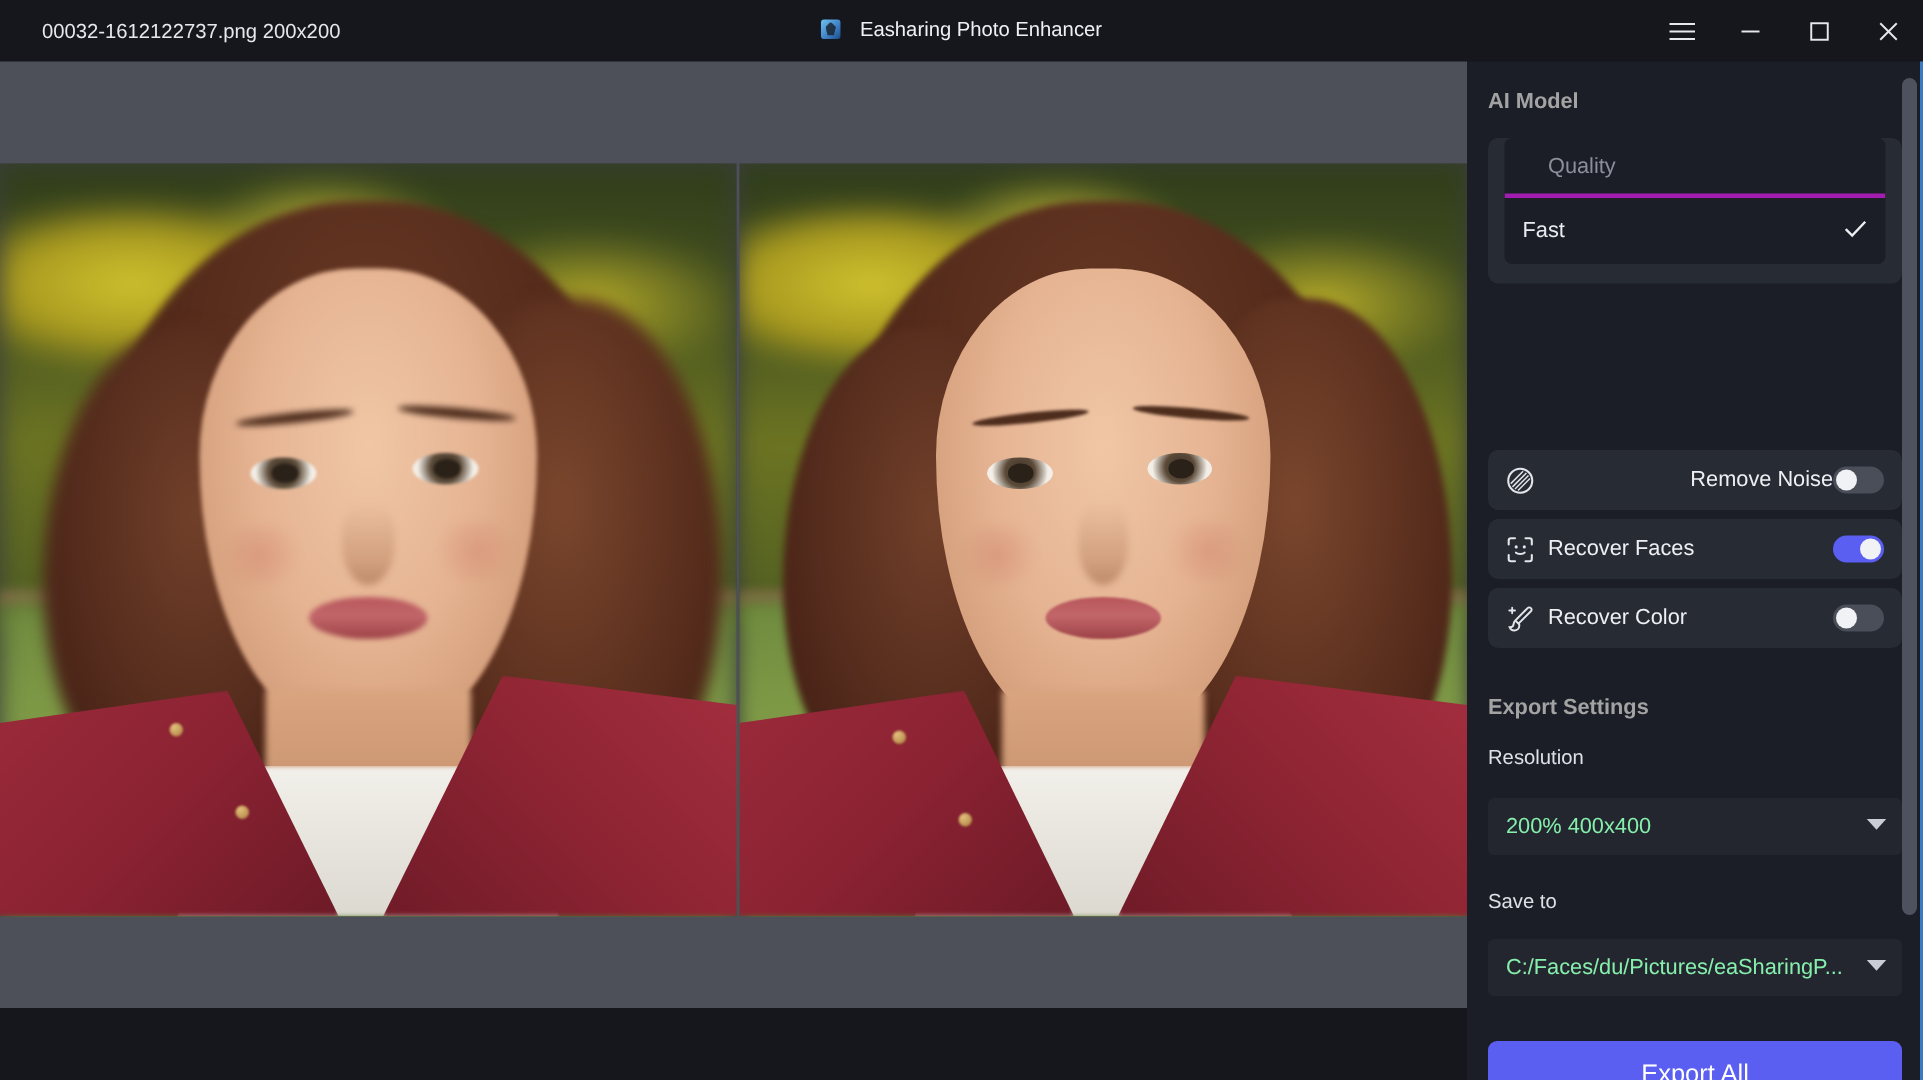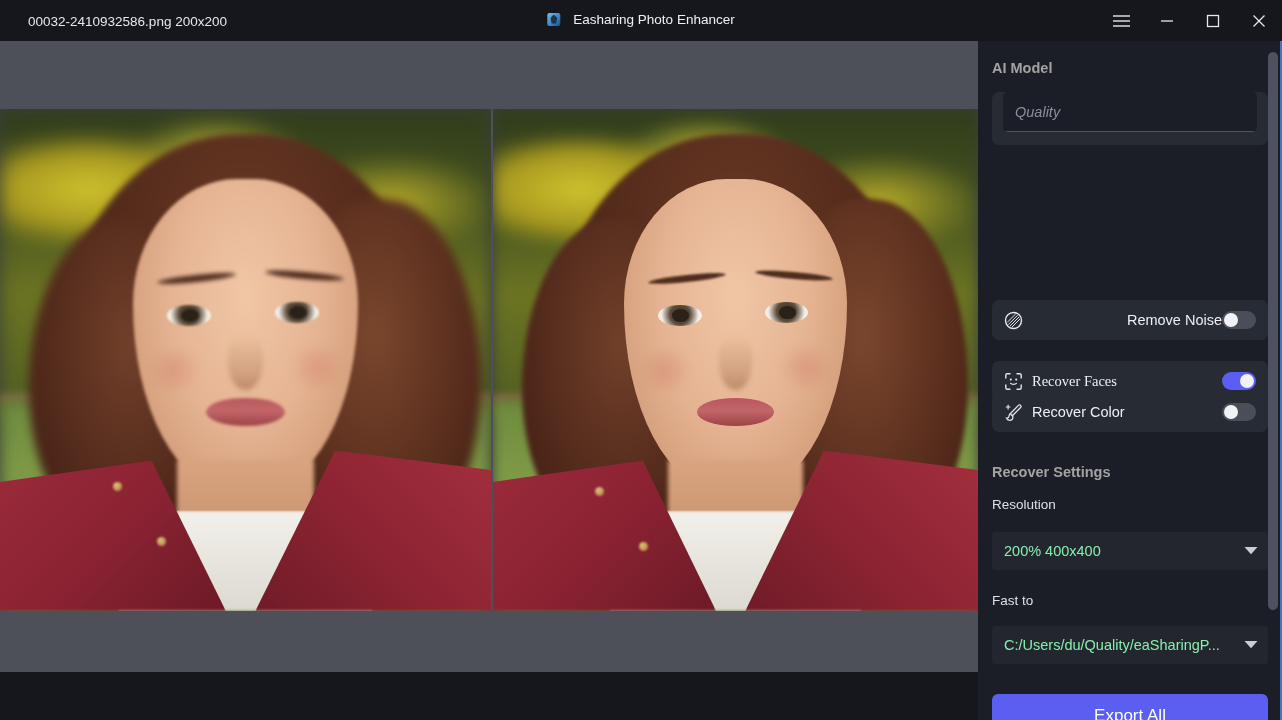--- a/index.html
+++ b/index.html
@@ -220,24 +220,23 @@
     width: 14px; height: 14px; border-radius: 50%;
     background: #f1f2f5;
   }
   .toggle.on .knob { left: 18px; }
 
   .quality-box {
     margin: 0 11px 13px 11px;
     background: #1b1e26; border-radius: 5px; overflow: hidden;
   }
   .q-head {
-    height: 40px; display: flex; align-items: center; padding: 0 12px;
+    height: 40px; display: flex; align-items: center; padding: 0 29px;
     font-size: 14.5px; color: #8a8f9b;
-    border-bottom: 1px solid #a21caf;
-    font-style: italic;
+    border-bottom: 3px solid #a21caf;
   }
   .q-item {
     height: 44px; display: flex; align-items: center; padding: 0 12px;
     font-size: 14.5px; color: #e9ebef;
     justify-content: space-between; cursor: default;
   }
   .q-check { color: #eceef2; }
 
   .opt-row {
     position: absolute; left: 14px; width: 276px; height: 40px;
@@ -283,21 +282,21 @@
     position: absolute; right: 0; top: 41px; width: 2px; height: 679px;
     background: #3a78c8;
   }
 </style>
 </head>
 <body>
 
 <div id="app">
 
   <div class="titlebar">
-    <div class="tb-filename">00032-2410932586.png 200x200</div>
+    <div class="tb-filename">00032-1612122737.png 200x200</div>
 
     <div class="tb-center">
       <span class="tb-appicon"></span>
       <span class="tb-title">Easharing Photo Enhancer</span>
     </div>
 
     <div class="win-btns">
       <div class="win-btn">
         <svg width="19" height="14" viewBox="0 0 19 14">
           <g stroke="#e6e8ec" stroke-width="1.4">
@@ -399,20 +398,28 @@
 
   <div class="panel">
     <div class="panel-inner">
 
       <h2 class="panel-h section-head">AI Model</h2>
 
       <div class="model-card">
 
         <div class="quality-box">
           <div class="q-head">Quality</div>
+          <div class="q-item">
+            <span>Fast</span>
+            <span class="q-check">
+              <svg width="16" height="13" viewBox="0 0 16 13">
+                <polyline points="1.5,6.8 5.8,11 14.5,1.8" fill="none" stroke="#eceef2" stroke-width="1.6"></polyline>
+              </svg>
+            </span>
+          </div>
         </div>
       </div>
 
       <div class="opt-row" style="top:259px;text-align:right;">
         <span class="mi">
           <svg width="19" height="19" viewBox="0 0 19 19">
             <circle cx="9.5" cy="9.5" r="8" fill="none" stroke="#e2e5ea" stroke-width="1.4"></circle>
             <g stroke="#e2e5ea" stroke-width="1">
               <line x1="4.3" y1="13.6" x2="13.6" y2="4.3"></line>
               <line x1="6.0" y1="15.0" x2="15.0" y2="6.0"></line>
@@ -420,21 +427,21 @@
               <line x1="3.2" y1="11.4" x2="11.4" y2="3.2"></line>
             </g>
           </svg>
         </span>
         <span class="opt-label">Remove Noise</span>
         <span class="toggle">
             <span class="knob"></span>
           </span>
       </div>
 
-      <div class="opt-row" style="top:320px;font-family:Liberation Serif, serif;">
+      <div class="opt-row" style="top:305px;">
         <span class="mi">
           <svg width="19" height="19" viewBox="0 0 19 19">
             <g fill="none" stroke="#e2e5ea" stroke-width="1.4" stroke-linecap="round">
               <path d="M1.8 6V3.3c0-.8.7-1.5 1.5-1.5H6"></path>
               <path d="M13 1.8h2.7c.8 0 1.5.7 1.5 1.5V6"></path>
               <path d="M17.2 13v2.7c0 .8-.7 1.5-1.5 1.5H13"></path>
               <path d="M6 17.2H3.3c-.8 0-1.5-.7-1.5-1.5V13"></path>
             </g>
             <g fill="#e2e5ea">
               <circle cx="6.8" cy="7.6" r="1.05"></circle>
@@ -459,37 +466,37 @@
               <line x1="4.1" y1="2.1" x2="4.1" y2="5.9"></line>
             </g>
           </svg>
         </span>
         <span class="opt-label">Recover Color</span>
         <span class="toggle">
             <span class="knob"></span>
           </span>
       </div>
 
-      <h2 class="panel-h export-head">Recover Settings</h2>
+      <h2 class="panel-h export-head">Export Settings</h2>
 
       <div class="field-label" style="top:456px;">Resolution</div>
 
       <div class="select" style="top:491px;">
         <span class="sel-val">200% 400x400</span>
         <span class="caret">
           <svg width="14" height="9" viewBox="0 0 14 9">
               <polygon points="0.5,1 13.5,1 7,8.2" fill="#c9cdd6"></polygon>
             </svg>
         </span>
       </div>
 
-      <div class="field-label" style="top:552px;">Fast to</div>
+      <div class="field-label" style="top:552px;">Save to</div>
 
       <div class="select" style="top:585px;">
-        <span class="sel-val">C:/Users/du/Quality/eaSharingP...</span>
+        <span class="sel-val">C:/Faces/du/Pictures/eaSharingP...</span>
         <span class="caret">
           <svg width="14" height="9" viewBox="0 0 14 9">
               <polygon points="0.5,1 13.5,1 7,8.2" fill="#c9cdd6"></polygon>
             </svg>
         </span>
       </div>
 
       <div class="export-all">
         <span>Export All</span>
       </div>

